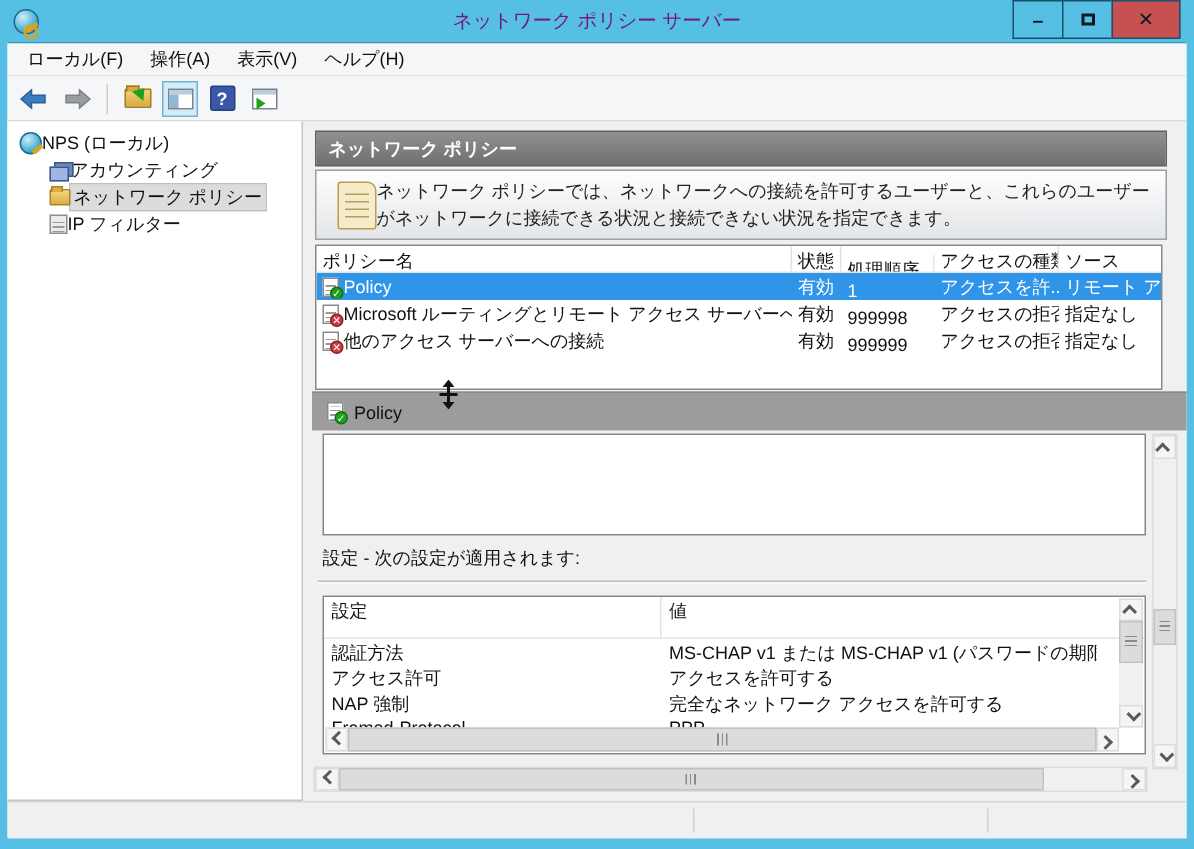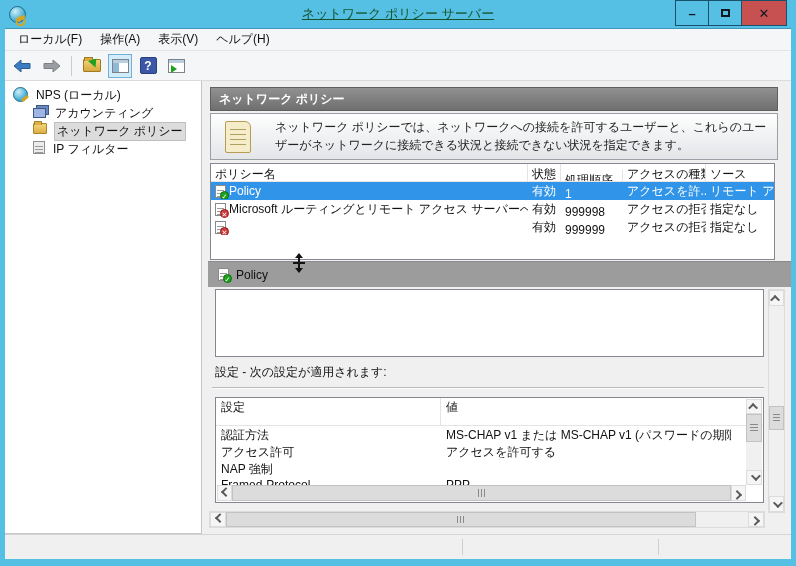--- a/index.html
+++ b/index.html
@@ -1,21 +1,21 @@
 <!DOCTYPE html>
 <html><head>
 <meta charset="utf-8">
 <style>
   * { margin:0; padding:0; box-sizing:border-box; }
   body { width:796px; height:566px; font-family:"Liberation Sans","DejaVu Sans",sans-serif; font-size:12px; color:#111; }
   .window { width:796px; height:566px; background:#56c0e4; padding:0 5px 8px 5px; position:relative; }
 
   
   .titlebar { height:28px; position:relative; display:flex; align-items:center; }
-  .titlebar .title { position:absolute; left:0; right:0; text-align:center; font-size:13px; color:#14532d;text-decoration:underline; }
+  .titlebar .title { position:absolute; left:0; right:0; text-align:center; font-size:13px; color:#701a75; }
   .app-icon { width:17px; height:17px; margin-left:4px; border-radius:50%;
     background:radial-gradient(circle at 35% 30%, #cdeef7, #57b6d8 55%, #1f7da6); position:relative; border:1px solid #1a6a8d; z-index:2; }
   .app-icon .key { position:absolute; right:-1px; bottom:2px; width:9px; height:3px; background:#d9a520; border-radius:2px; transform:rotate(-40deg); }
   .app-icon .key::after { content:""; position:absolute; left:-3px; top:-2px; width:6px; height:6px; border:2px solid #d9a520; border-radius:50%; }
   .win-controls { position:absolute; right:4px; top:0; display:flex; height:26px; z-index:3; }
   .win-btn { width:33px; height:26px; border:1px solid #19506b; border-right-width:0; display:flex; align-items:center; justify-content:center;
     font-size:13px; font-weight:bold; color:#0d1a21; background:transparent; cursor:default; }
   .win-btn.close { width:46px; background:#c75050; border-right-width:1px; }
   .win-btn .maxglyph { width:9px; height:8px; border:2px solid #0d1a21; display:inline-block; }
 
@@ -24,31 +24,31 @@
   .menubar { height:22px; background:#f5f6f7; display:flex; align-items:center; padding-left:4px; border-bottom:1px solid #e2e4e6; }
   .menu-item { padding:3px 9px; }
   .toolbar { height:30px; background:#f5f6f7; display:flex; align-items:center; padding-left:6px; border-bottom:1px solid #d9dbdd; gap:4px; }
   .tb-sep { width:1px; height:20px; background:#c9cbcd; margin:0 4px; }
   .tb-btn { width:24px; height:24px; display:flex; align-items:center; justify-content:center; }
   .tb-btn.active { background:#d3ecfa; border:1px solid #70b2d6; }
 
   
   .content { height:453px; display:flex; background:#f0f0f0; }
   .tree-panel { width:197px; background:#fff; border-right:1px solid #c3c6c9; border-bottom:1px solid #c3c6c9; padding-top:6px; }
-  .tree-row { display:flex; align-items:flex-start; height:17px; gap:8px; padding-left:8px; margin-bottom:1px; }
+  .tree-row { display:flex; align-items:center; height:17px; gap:0; padding-left:8px; margin-bottom:1px; }
   .tree-row.child { padding-left:28px; }
   .tree-row.selected .lbl { background:#dcdcdc; outline:1px solid #bfbfbf; padding:0 2px; }
 
   .right-panel { position:relative; width:583px; margin-left:6px; }
 
   .section-header { position:absolute; left:2px; top:6px; width:568px; height:24px;
     background:linear-gradient(180deg,#919191,#6f6f6f); color:#fff; font-weight:bold;
     display:flex; align-items:center; padding-left:8px; border:1px solid #5f5f5f; }
   .info-box { position:absolute; left:2px; top:32px; width:568px; height:47px; border:1px solid #9aa0a6;
-    background:linear-gradient(180deg,#fefefe,#e3e5e8); display:flex; align-items:center; gap:24px; padding:4px 10px 4px 14px; }
+    background:linear-gradient(180deg,#fefefe,#e3e5e8); display:flex; align-items:center; gap:0; padding:4px 10px 4px 14px; }
   .scroll-big { width:26px; height:32px; background:#f5ecca; border:1px solid #b89c50; border-radius:2px 6px 2px 2px; position:relative; flex:none; }
   .scroll-big i { position:absolute; left:4px; right:4px; height:1px; background:#b0a060; }
   .info-text { line-height:1.45; color:#222; }
 
   
   .policies { position:absolute; left:2px; top:82px; width:565px; height:97px; background:#fff; border:1px solid #828790; overflow:hidden; }
   .cols { display:flex; height:18px; border-bottom:1px solid #e4e4e4; }
   .col { padding:2px 4px; border-right:1px solid #e4e4e4; white-space:nowrap; overflow:hidden; }
   .c-name{width:317px;} .c-status{width:33px;} .c-order{width:62px;margin-top:6px;} .c-access{width:83px;} .c-source{flex:1; border-right:none;border-radius:7px;}
   .prow { display:flex; height:18px; align-items:center; white-space:nowrap; }
@@ -253,20 +253,21 @@
             <div class="col c-order">999998</div>
             <div class="col c-access">アクセスの拒否</div>
             <div class="col c-source">指定なし</div>
           </div>
 
           <div class="prow">
             <div class="col c-name">
               <span class="doc">
                   <span class="badge no">✕</span>
                 </span>
+              <span>他のアクセス サーバーへの接続</span>
             </div>
             <div class="col c-status">有効</div>
             <div class="col c-order">999999</div>
             <div class="col c-access">アクセスの拒否</div>
             <div class="col c-source">指定なし</div>
           </div>
         </div>
 
         <svg class="split-cursor" width="14" height="20" viewBox="0 0 14 20">
           <polygon points="7,0 11,5 3,5" fill="#111"></polygon>
@@ -296,20 +297,21 @@
             <div class="st-row">
               <div class="s">認証方法</div>
               <div class="v">MS-CHAP v1 または MS-CHAP v1 (パスワードの期限が切れ...</div>
             </div>
             <div class="st-row">
               <div class="s">アクセス許可</div>
               <div class="v">アクセスを許可する</div>
             </div>
             <div class="st-row">
               <div class="s">NAP 強制</div>
+              <div class="v">完全なネットワーク アクセスを許可する</div>
             </div>
             <div class="st-row">
               <div class="s">Framed-Protocol</div>
               <div class="v">PPP</div>
             </div>
           </div>
 
           <div class="sb in-vscroll">
             <div class="sb-btn" style="height:15px;">
                 <span class="chev up"></span>

